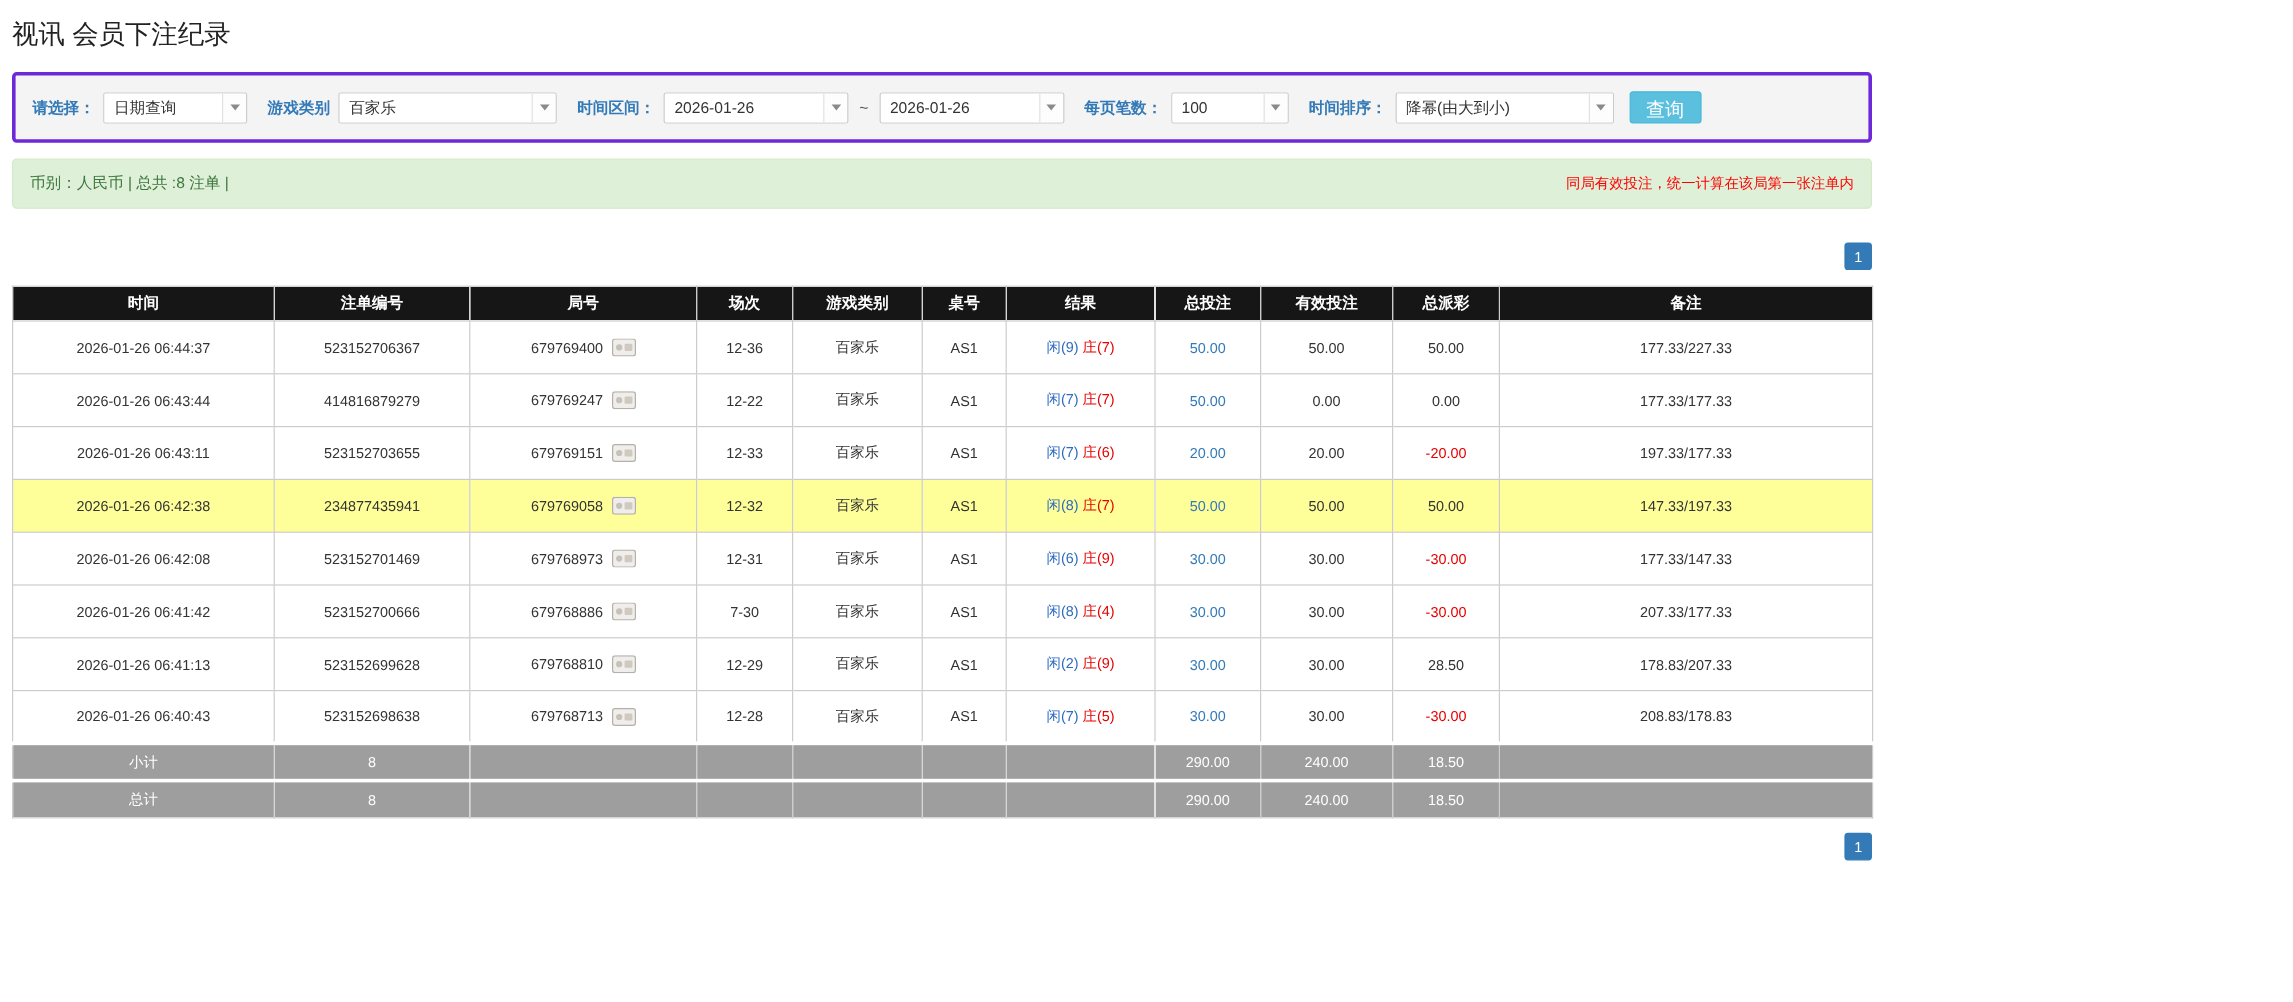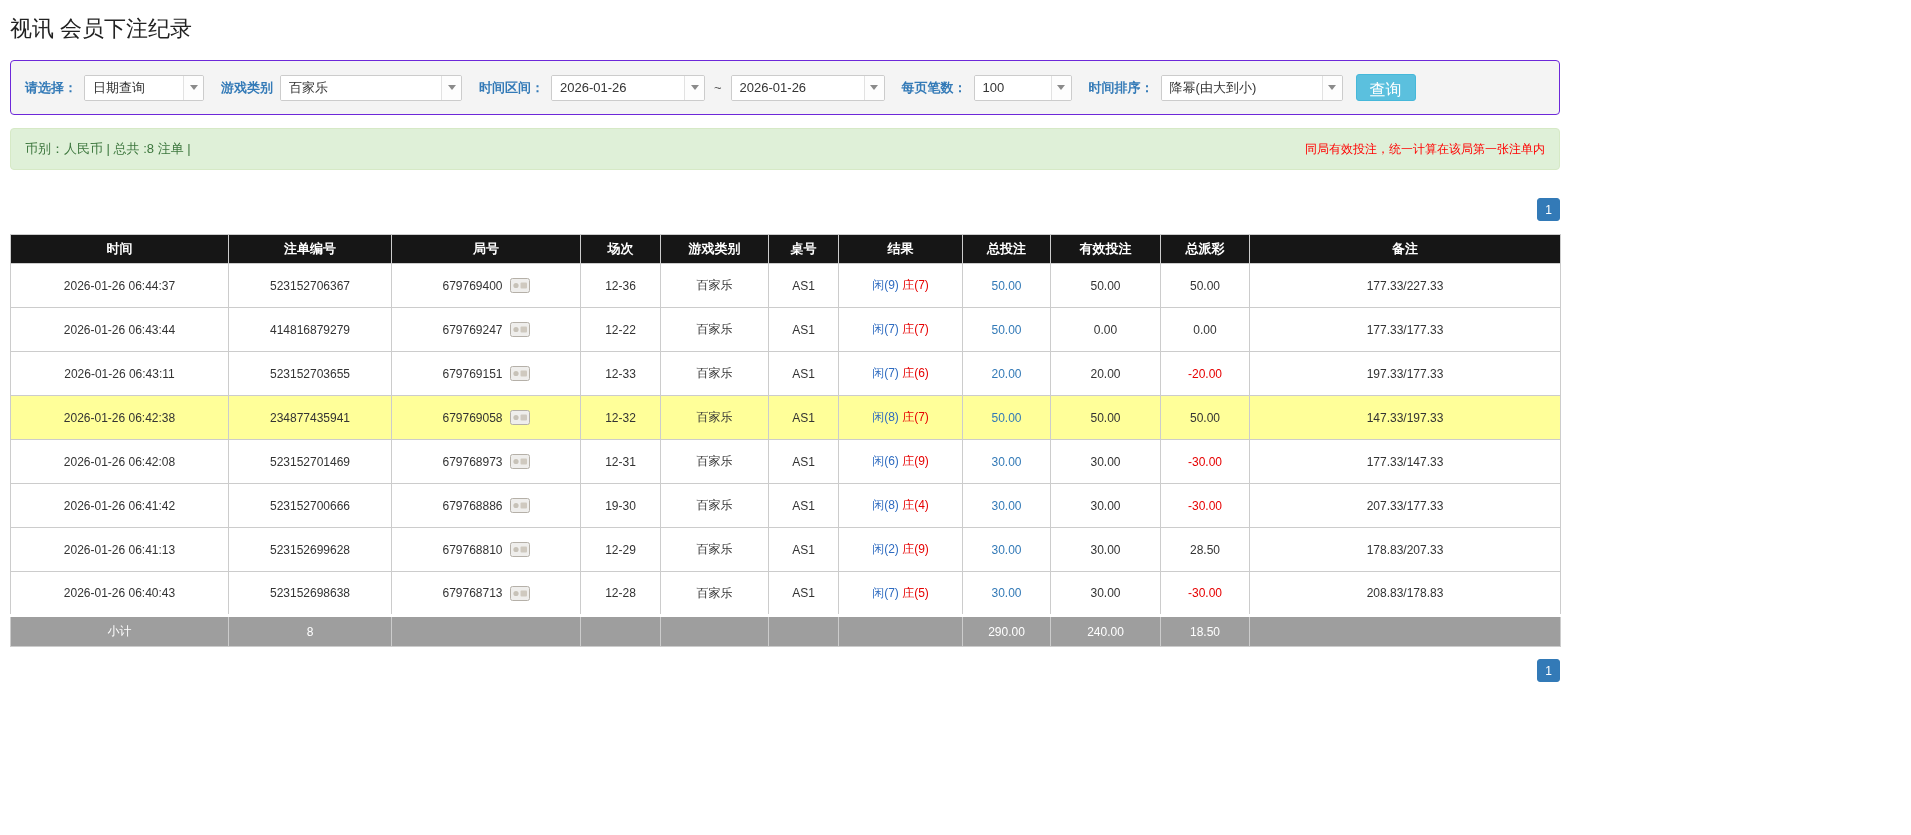--- a/index.html
+++ b/index.html
@@ -9,21 +9,21 @@
     color: #333;
     font-size: 13px;
   }
   .page { width: 1560px; padding: 10px 0 40px 10px; }
 
   .title { font-size: 22px; font-weight: 400; color: #222; margin: 4px 0 16px; }
 
   
   .filter-bar {
     display: flex; align-items: center; gap: 7px;
-    background: #f4f4f4; border: 1px solid #6d28d9; border-radius: 4px;
+    background: #f4f4f4; border: 3px solid #6d28d9; border-radius: 4px;
     padding: 13px 14px; width: 1550px;
   }
   .flabel { color: var(--label-blue); font-weight: 700; font-size: 13px; white-space: nowrap; }
   .gap { margin-left: 10px; }
   .combo {
     display: inline-flex; height: 26px; border: 1px solid #ccc;
     background: #fff; border-radius: 2px; overflow: hidden;
   }
   .combo input {
     border: 0; outline: none; padding: 0 8px; font-size: 13px; color: #333;
@@ -254,21 +254,21 @@
           <td>177.33/147.33</td>
         </tr>
         <tr>
           <td>2026-01-26 06:41:42</td>
           <td>523152700666</td>
           <td><span class="round-id-text">679768886</span><span class="round-icon"><svg width="20" height="15" viewBox="0 0 20 15">
                 <rect x="0.5" y="0.5" width="19" height="14" rx="2" fill="#efeeec" stroke="#b5b0a8"></rect>
                 <circle cx="6" cy="7.5" r="2.6" fill="#c7c2b8"></circle>
                 <rect x="10.5" y="4.5" width="6.5" height="6" rx="1" fill="#cfc9bf"></rect>
               </svg></span></td>
-          <td>19-30</td>
+          <td>7-30</td>
           <td>百家乐</td>
           <td>AS1</td>
           <td><span class="player">闲(8)</span> <span class="banker">庄(4)</span></td>
           <td><span class="bet-link">30.00</span></td>
           <td>30.00</td>
           <td class="neg">-30.00</td>
           <td>207.33/177.33</td>
         </tr>
         <tr>
           <td>2026-01-26 06:41:13</td>
@@ -310,20 +310,33 @@
           <td></td>
           <td></td>
           <td></td>
           <td></td>
           <td></td>
           <td>290.00</td>
           <td>240.00</td>
           <td>18.50</td>
           <td></td>
         </tr>
+        <tr class="foot">
+          <td>总计</td>
+          <td>8</td>
+          <td></td>
+          <td></td>
+          <td></td>
+          <td></td>
+          <td></td>
+          <td>290.00</td>
+          <td>240.00</td>
+          <td>18.50</td>
+          <td></td>
+        </tr>
       </tbody>
   </table>
 
   <div class="pager bottom">
     <button class="page-btn">1</button>
   </div>
 
 </div>
 
 </body></html>

